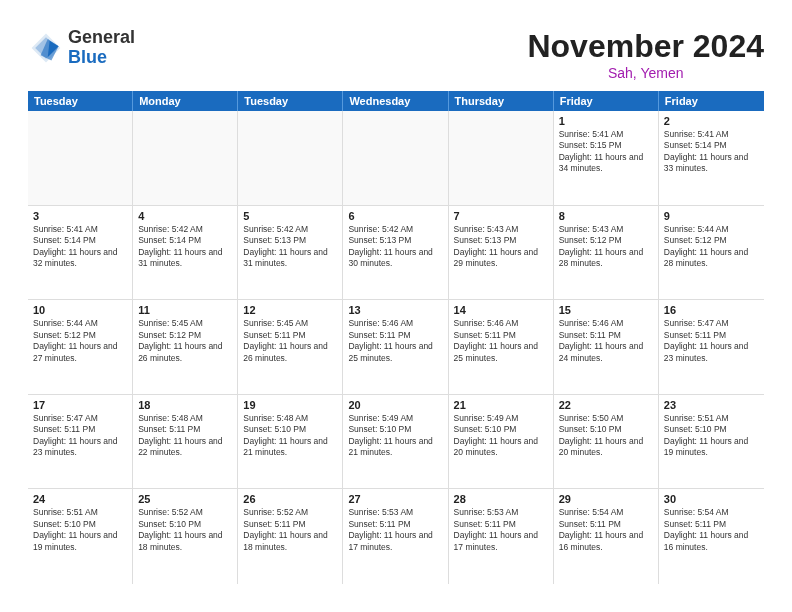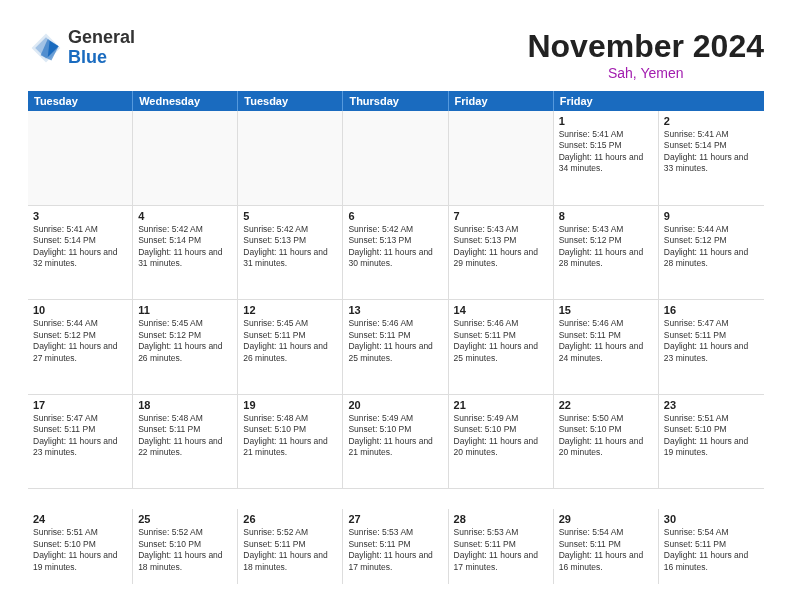--- a/index.html
+++ b/index.html
@@ -72,21 +72,21 @@
     .cal-body {
       flex: 1;
       display: grid;
       grid-template-rows: repeat(5, 1fr);
     }
     .cal-row {
       display: grid;
       grid-template-columns: repeat(7, 1fr);
       border-bottom: 1px solid #ddd;
     }
-    .cal-row:last-child { border-bottom: none; margin-top: 20px; }
+    .cal-row:last-child { border-bottom: none; }
     .cal-cell {
       border-right: 1px solid #ddd;
       padding: 4px 5px;
       font-size: 9px;
       color: #333;
       background: #fff;
       vertical-align: top;
     }
     .cal-cell:last-child { border-right: none; }
     .cal-cell.empty { background: #f9f9f9; }
@@ -122,22 +122,23 @@
     </div>
     <div class="title-block">
       <div class="month-title">November 2024</div>
       <div class="location">Sah, Yemen</div>
     </div>
   </div>
 
   <div class="calendar">
     <div class="cal-header">
     <div class="cal-header-cell">Tuesday</div>
+        <div class="cal-header-cell">Monday</div>
+        <div class="cal-header-cell">Tuesday</div>
         <div class="cal-header-cell">Wednesday</div>
-        <div class="cal-header-cell">Tuesday</div>
         <div class="cal-header-cell">Thursday</div>
         <div class="cal-header-cell">Friday</div>
         <div class="cal-header-cell">Friday</div>
       </div>
     <div class="cal-body">
     <div class="cal-row">
           <div class="cal-cell empty"></div>
           <div class="cal-cell empty"></div>
           <div class="cal-cell empty"></div>
           <div class="cal-cell empty"></div>

